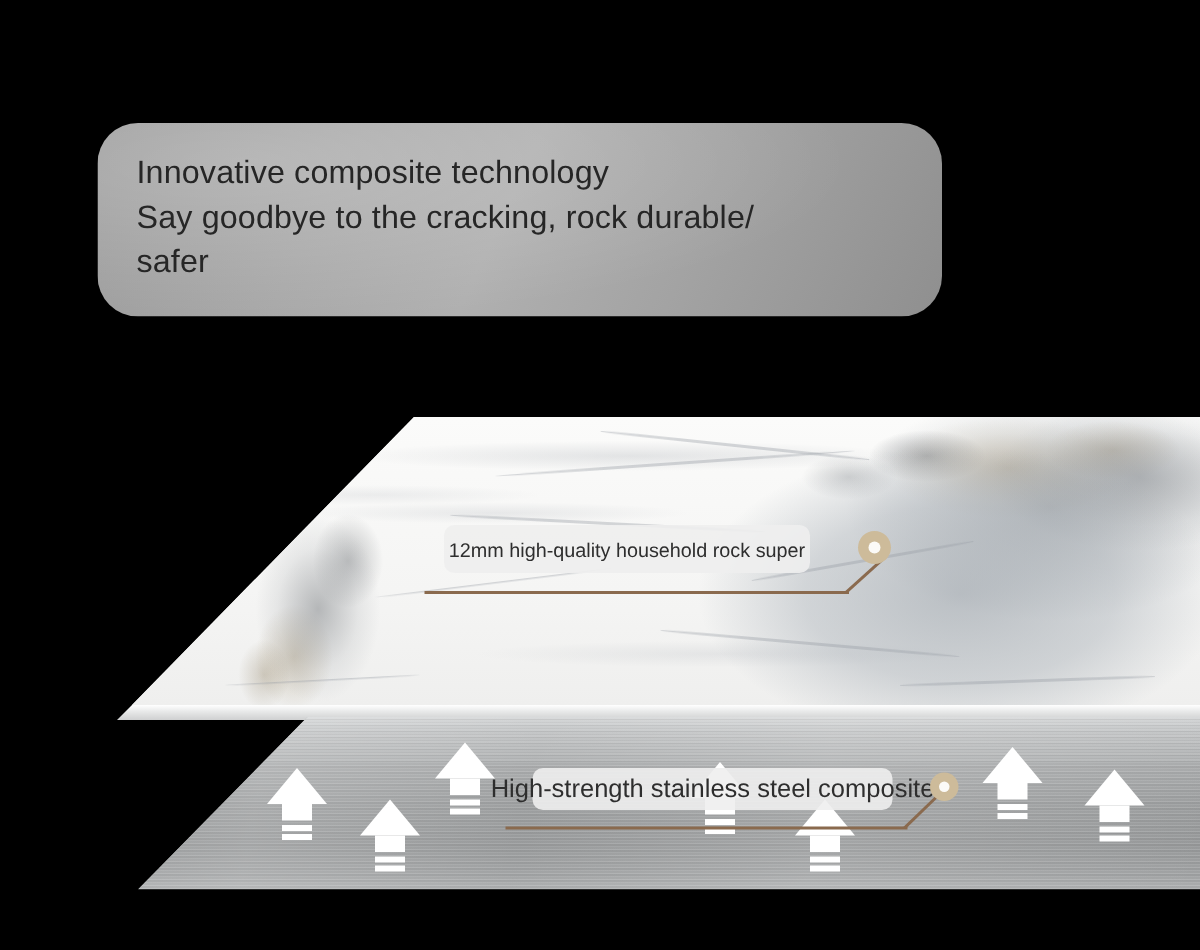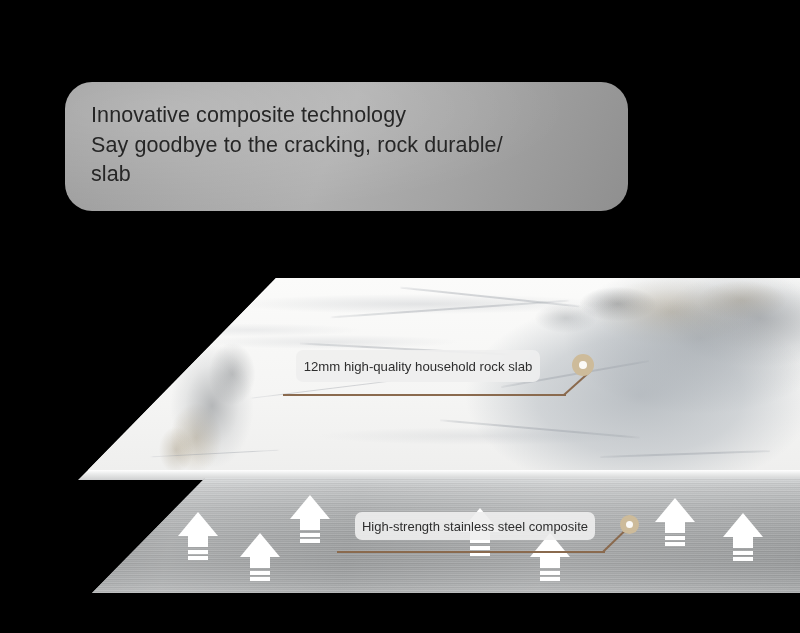--- a/index.html
+++ b/index.html
@@ -184,21 +184,21 @@
     top: 350px;
     width: 244px;
     height: 32px;
     font-size: 13.2px;
   }
   .label-bubble.steel-label {
     left: 355px;
     top: 512px;
     width: 240px;
     height: 28px;
-    font-size: 13px;
+    font-size: 17px;
   }
 
   .leader { position: absolute; }
   .leader .seg-h {
     position: absolute;
     height: 2.4px;
     background: #8a6a4e;
   }
   .leader .seg-d {
     position: absolute;
@@ -232,38 +232,38 @@
   }
 </style>
 </head>
 <body>
 
 <div id="stage">
 
   <div class="header-bubble">
     <div class="line">Innovative composite technology</div>
     <div class="line">Say goodbye to the cracking, rock durable/</div>
-    <div class="line">slab</div>
+    <div class="line">safer</div>
   </div>
 
   <div class="marble-wrap">
     <div class="marble-face">
       <div class="vein" style="left:330px;top:30px;width:240px;height:2px;transform:rotate(-4deg);"></div>
       <div class="vein" style="left:400px;top:18px;width:180px;height:1.5px;transform:rotate(6deg);"></div>
       <div class="vein" style="left:300px;top:70px;width:210px;height:1.6px;transform:rotate(3deg);"></div>
       <div class="vein" style="left:250px;top:110px;width:160px;height:1.4px;transform:rotate(-7deg);"></div>
       <div class="vein" style="left:440px;top:150px;width:200px;height:1.6px;transform:rotate(5deg);"></div>
       <div class="vein" style="left:150px;top:175px;width:130px;height:1.4px;transform:rotate(-3deg);"></div>
       <div class="vein" style="left:500px;top:95px;width:150px;height:1.5px;transform:rotate(-10deg);"></div>
       <div class="vein" style="left:600px;top:175px;width:170px;height:1.5px;transform:rotate(-2deg);"></div>
     </div>
     <div class="marble-edge"></div>
   </div>
 
-  <div class="label-bubble marble-label">12mm high-quality household rock slab</div>
+  <div class="label-bubble marble-label">12mm high-quality household rock super</div>
   <div class="leader">
     <div class="seg-h" style="left:283px;top:394px;width:283px;"></div>
     <div class="seg-d" style="left:564px;top:394px;width:36px;transform:rotate(-42deg);"></div>
   </div>
   <div class="ring" style="left:572px;top:354px;"></div>
 
   <div class="steel-wrap">
     <div class="steel-face"></div>
     <div class="steel-sheen"></div>
   </div>

